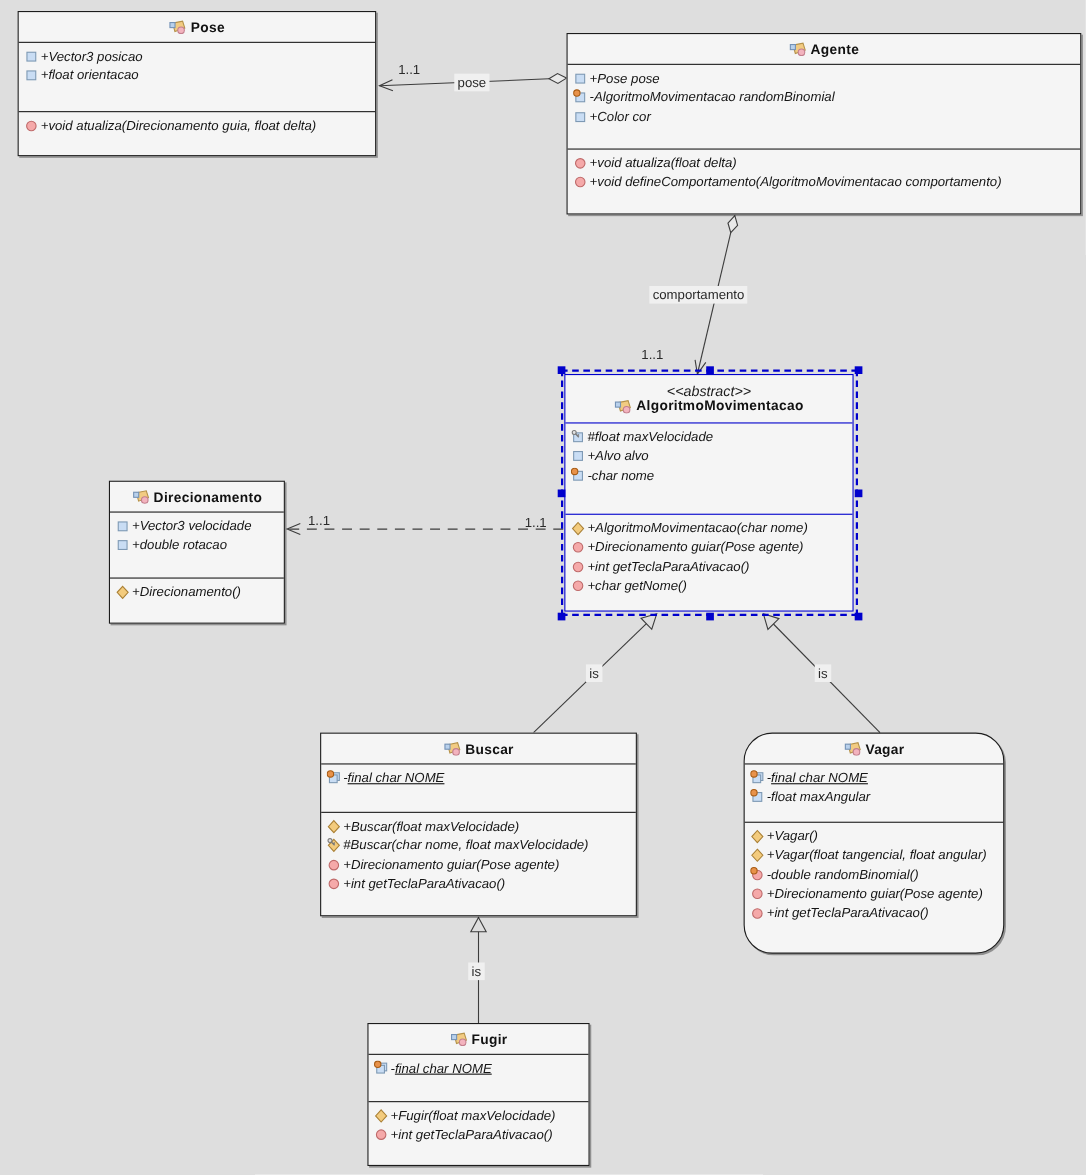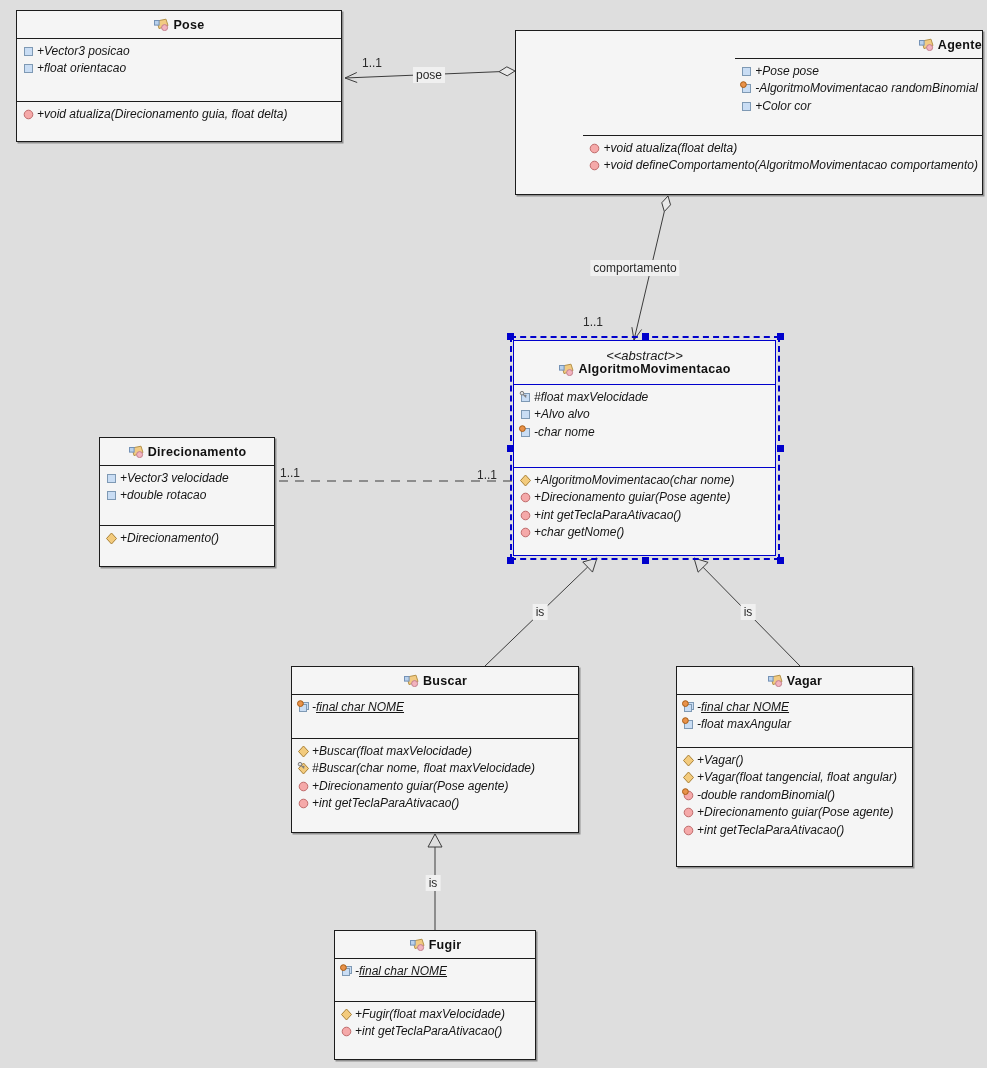--- a/index.html
+++ b/index.html
@@ -102,21 +102,21 @@
         </div>
         <div class="sect grow">
           <div class="m-row">
             <svg width="13" height="14" viewBox="0 0 13 14">
               <circle cx="6.5" cy="7.5" r="4.3" fill="#f5a9a9" stroke="#bf6a6a"></circle>
             </svg>
             <span class="m-text">+void atualiza(Direcionamento guia, float delta)</span>
           </div>
         </div>
       </div>
-      <div class="class-box" style="left: 515px; top: 30px; width: 468px; height: 165px; align-items: flex-end;">
+      <div class="class-box" style="left: 515px; top: 30px; width: 468px; height: 165px;">
         <div class="cb-title" style="height: 27px;">
           <div class="cb-name-row">
             <svg width="16" height="13" viewBox="0 0 16 13">
               <path d="M4 3 L13 1.2 L15 7.5 L6 10.6 Z" fill="#f2cb82" stroke="#b5924a"></path>
               <rect x="1.5" y="2.5" width="4.6" height="4.6" fill="#b9d1ec" stroke="#7492b6"></rect>
               <circle cx="11.6" cy="9.6" r="3" fill="#f3b3be" stroke="#c27f8d"></circle>
             </svg>
             <span class="cb-name">Agente</span>
           </div>
         </div>
@@ -213,21 +213,21 @@
             <span class="m-text">+int getTeclaParaAtivacao()</span>
           </div>
           <div class="m-row">
             <svg width="13" height="14" viewBox="0 0 13 14">
               <circle cx="6.5" cy="7.5" r="4.3" fill="#f5a9a9" stroke="#bf6a6a"></circle>
             </svg>
             <span class="m-text">+char getNome()</span>
           </div>
         </div>
       </div>
-      <div class="class-box" style="left: 99px; top: 437px; width: 176px; height: 130px;">
+      <div class="class-box" style="left: 99px; top: 437px; width: 160px; height: 130px;">
         <div class="cb-title" style="height: 27px;">
           <div class="cb-name-row">
             <svg width="16" height="13" viewBox="0 0 16 13">
               <path d="M4 3 L13 1.2 L15 7.5 L6 10.6 Z" fill="#f2cb82" stroke="#b5924a"></path>
               <rect x="1.5" y="2.5" width="4.6" height="4.6" fill="#b9d1ec" stroke="#7492b6"></rect>
               <circle cx="11.6" cy="9.6" r="3" fill="#f3b3be" stroke="#c27f8d"></circle>
             </svg>
             <span class="cb-name">Direcionamento</span>
           </div>
         </div>
@@ -299,21 +299,21 @@
             <span class="m-text">+Direcionamento guiar(Pose agente)</span>
           </div>
           <div class="m-row">
             <svg width="13" height="14" viewBox="0 0 13 14">
               <circle cx="6.5" cy="7.5" r="4.3" fill="#f5a9a9" stroke="#bf6a6a"></circle>
             </svg>
             <span class="m-text">+int getTeclaParaAtivacao()</span>
           </div>
         </div>
       </div>
-      <div class="class-box" style="left: 676px; top: 666px; width: 237px; height: 201px;">
+      <div class="class-box" style="left: 676px; top: 666px; width: 237px; height: 201px; border-radius: 26px;">
         <div class="cb-title" style="height: 27px;">
           <div class="cb-name-row">
             <svg width="16" height="13" viewBox="0 0 16 13">
               <path d="M4 3 L13 1.2 L15 7.5 L6 10.6 Z" fill="#f2cb82" stroke="#b5924a"></path>
               <rect x="1.5" y="2.5" width="4.6" height="4.6" fill="#b9d1ec" stroke="#7492b6"></rect>
               <circle cx="11.6" cy="9.6" r="3" fill="#f3b3be" stroke="#c27f8d"></circle>
             </svg>
             <span class="cb-name">Vagar</span>
           </div>
         </div>

